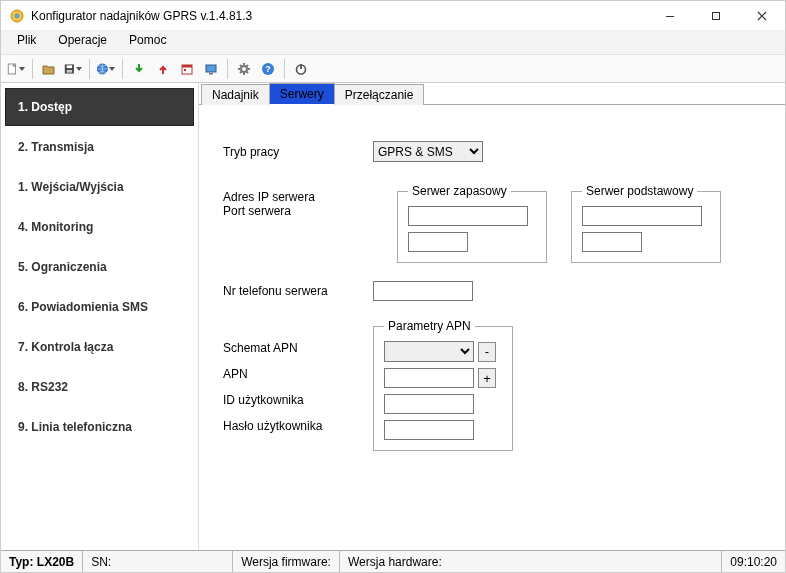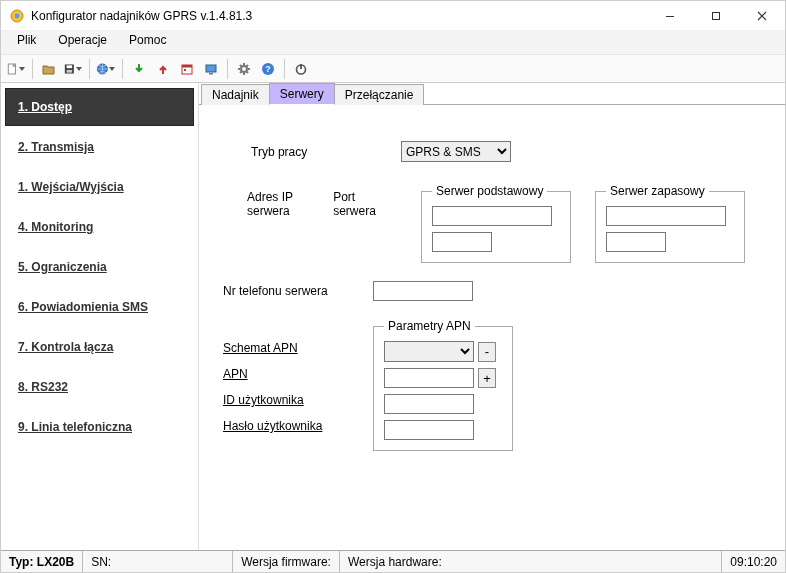--- a/index.html
+++ b/index.html
@@ -91,21 +91,20 @@
   }
   .side-item {
     height: 38px;
     display: flex;
     align-items: center;
     padding: 0 12px;
     font-weight: bold;
     color: #333;
     border: 1px solid transparent;
     margin: 1px 4px;
-    text-decoration: underline;
   }
   .side-item.active {
     background: #3a3a3a;
     color: #fff;
     border: 1px solid #222;
   }
 
   .content {
     flex: 1;
     display: flex;
@@ -123,21 +122,21 @@
   .tab {
     padding: 3px 10px;
     border: 1px solid #aaa;
     border-bottom: none;
     background: #f2f2f2;
     position: relative;
     top: 1px;
     margin-right: -1px;
   }
   .tab.active {
-    background: #c4b5fd;
+    background: #1d4ed8;
     border-bottom: 1px solid #fff;
     z-index: 2;
   }
   .form-area {
     flex: 1;
     padding: 36px 24px 10px 24px;
     position: relative;
   }
   .row {
     display: flex;
@@ -169,22 +168,22 @@
   fieldset.group legend {
     padding: 0 4px;
     font-size: 12px;
   }
   .server-groups {
     display: flex;
     gap: 24px;
     margin-bottom: 18px;
   }
   .server-groups .label-stack {
-    display:flex; flex-direction:row; justify-content:flex-start;
-    height: 64px; padding-top:6px;margin-left:24px;
+    display:flex; flex-direction:column; justify-content:flex-start;
+    height: 64px; padding-top:6px;
   }
   .small-btn {
     width: 18px; height: 20px;
     border: 1px solid #888;
     background: #efefef;
     display:flex; align-items:center; justify-content:center;
     font-size: 13px; line-height:1;
     margin-left: 4px;
   }
   .apn-group .row { margin-bottom: 6px; }
@@ -369,53 +368,53 @@
 
   <div class="content">
     <div class="tabs">
       <div class="tab"><span>Nadajnik</span></div>
       <div class="tab active"><span>Serwery</span></div>
       <div class="tab"><span>Przełączanie</span></div>
     </div>
 
     <div class="form-area">
 
-      <div class="row" style="margin-bottom:22px;margin-left:28px;">
+      <div class="row" style="margin-bottom:22px;">
         <div class="label-col">Tryb pracy</div>
         <select class="select">
           <option>GPRS &amp; SMS</option>
         </select>
       </div>
 
       <div class="server-groups">
         <div class="label-stack" style="width:150px;">
           <div>Adres IP serwera</div>
           <div>Port serwera</div>
         </div>
         <fieldset class="group" style="width:150px;">
+          <legend>Serwer zapasowy</legend>
+          <input class="input-text" style="width: 120px; margin-bottom: 6px;" value="">
+          <br>
+          <input class="input-text" style="width: 60px;" value="">
+        </fieldset>
+        <fieldset class="group" style="width:150px;">
           <legend>Serwer podstawowy</legend>
           <input class="input-text" style="width: 120px; margin-bottom: 6px;" value="">
           <br>
           <input class="input-text" style="width: 60px;" value="">
         </fieldset>
-        <fieldset class="group" style="width:150px;">
-          <legend>Serwer zapasowy</legend>
-          <input class="input-text" style="width: 120px; margin-bottom: 6px;" value="">
-          <br>
-          <input class="input-text" style="width: 60px;" value="">
-        </fieldset>
       </div>
 
       <div class="row" style="margin-bottom:18px;">
         <div class="label-col">Nr telefonu serwera</div>
         <input class="input-text" style="width: 100px;" value="">
       </div>
 
       <div style="display:flex;">
-        <div style="width:150px; padding-top:22px;text-decoration:underline;">
+        <div style="width:150px; padding-top:22px;">
           <div style="height:26px;">Schemat APN</div>
           <div style="height:26px;">APN</div>
           <div style="height:26px;">ID użytkownika</div>
           <div style="height:26px;">Hasło użytkownika</div>
         </div>
         <fieldset class="group apn-group" style="width:140px;">
           <legend>Parametry APN</legend>
           <div class="row">
             <select class="select" style="width:90px;">
               <option></option>

